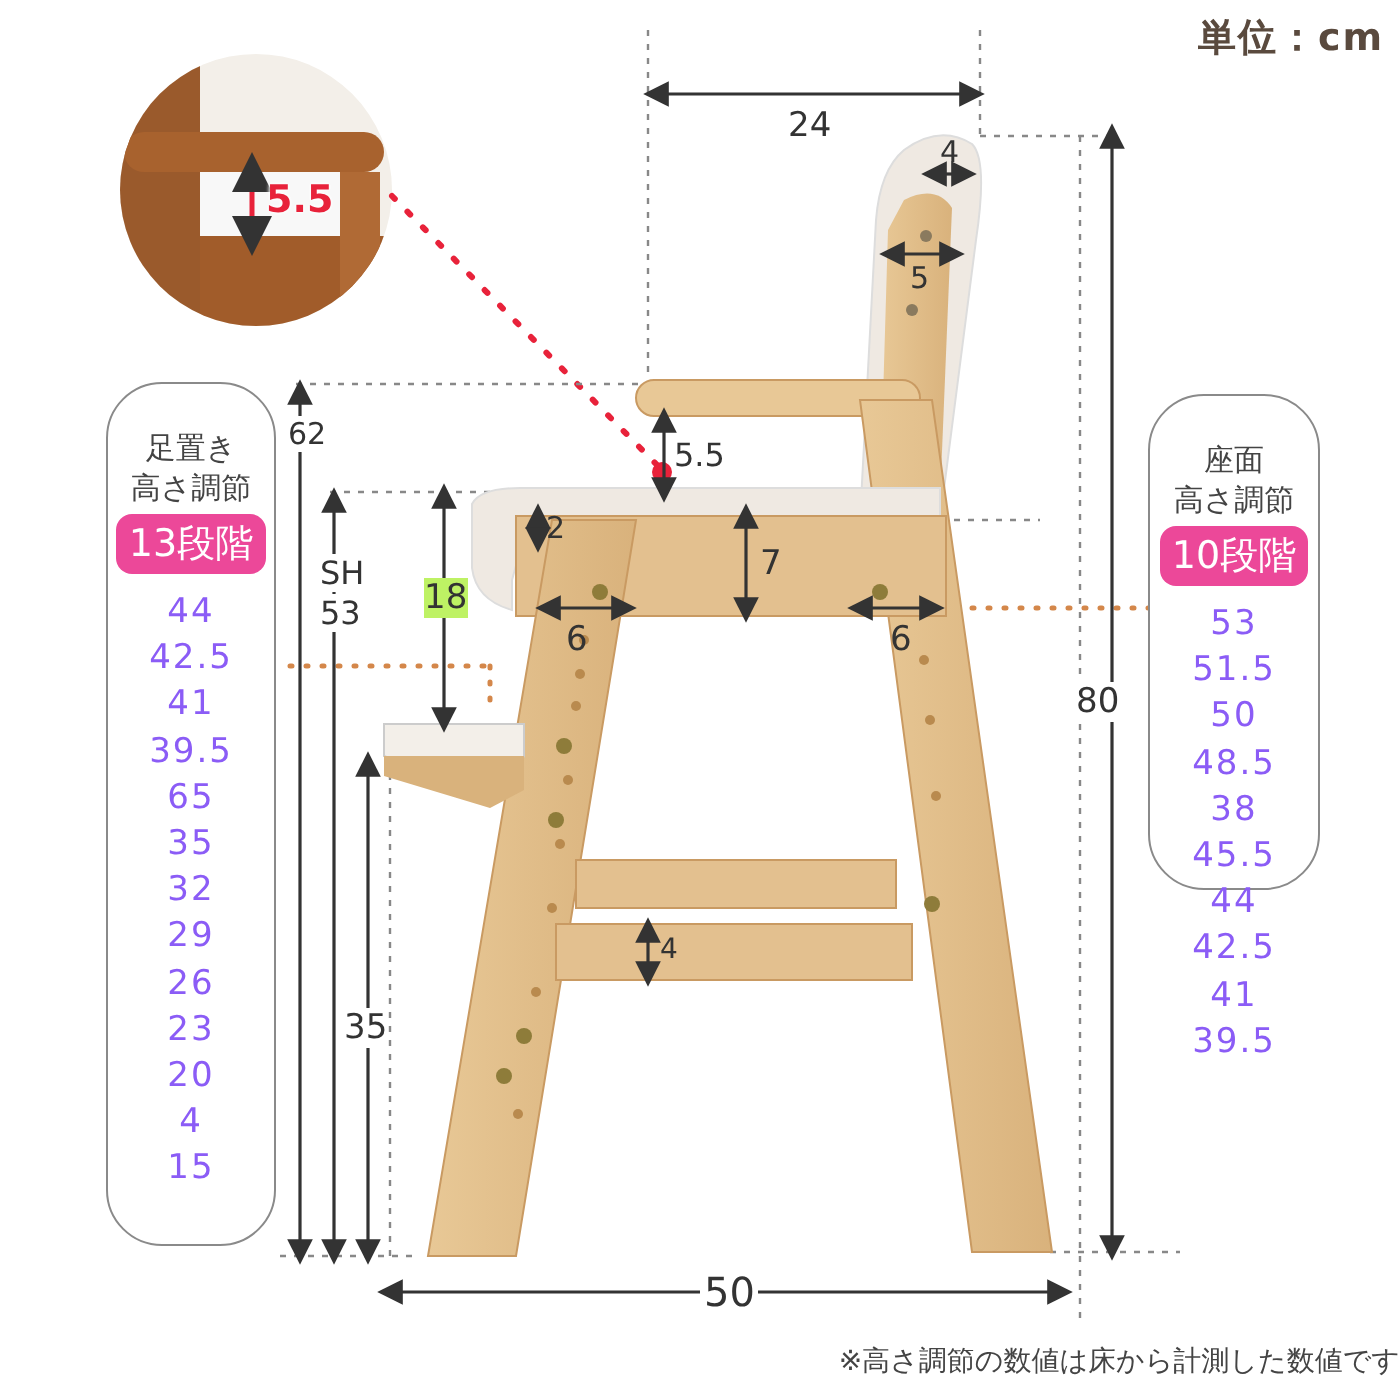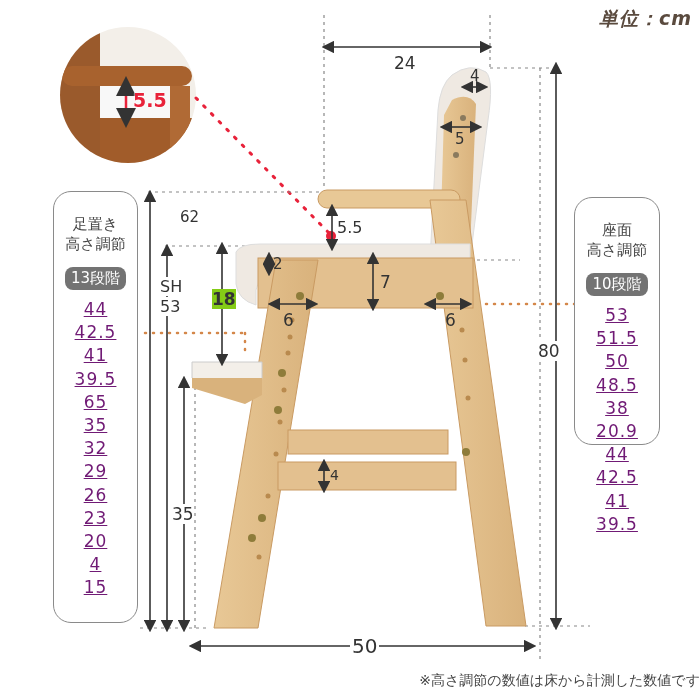--- a/index.html
+++ b/index.html
@@ -1,25 +1,25 @@
 <!DOCTYPE html>
 <html><head>
 <meta charset="utf-8">
 <style>
   html, body { margin:0; padding:0; background:#fff; }
   body { width:700px; height:700px; position:relative; overflow:hidden;
          font-family:"DejaVu Sans", "Liberation Sans", sans-serif; color:#333; }
   .abs { position:absolute; }
-  .unit { right:8px; top:6px; font-size:19px; font-weight:bold; color:#5a4a3e; letter-spacing:1px;font-style:italic; }
-  .panel { position:absolute; border:1.5px solid #8a8a8a; border-radius:18px; background:#fff;
+  .unit { right:8px; top:6px; font-size:19px; font-weight:bold; color:#5a4a3e; letter-spacing:1px; }
+  .panel { position:absolute; border:1.5px solid #8a8a8a; border-radius:28px; background:#fff;
            text-align:center; box-sizing:border-box; }
   .panel .title { font-size:15px; line-height:20px; color:#444; margin-top:22px; }
-  .panel .badge { display:inline-block; background:#737373; color:#fff; font-size:15px;
-                  border-radius:8px; padding:2px 6px; margin-top:13px; margin-bottom:8px; }
-  .panel .vals { font-size:17px; line-height:23.2px; color:#701a75; letter-spacing:1px;text-decoration:underline; }
+  .panel .badge { display:inline-block; background:#ec4899; color:#fff; font-size:19px;
+                  border-radius:8px; padding:2px 6px; margin-top:3px; margin-bottom:8px; }
+  .panel .vals { font-size:17px; line-height:23.2px; color:#8b5cf6; letter-spacing:1px; }
   .dim { position:absolute; font-size:17px; color:#333; }
   .note { position:absolute; left:0; width:700px; top:672px; text-align:right; font-size:14px; color:#444; }
   svg { position:absolute; left:0; top:0; }
 </style>
 </head>
 <body>
 
 <svg width="700" height="700">
   <defs>
     <marker id="ah" markerWidth="8" markerHeight="8" refX="4" refY="4" orient="auto-start-reverse">
@@ -131,24 +131,24 @@
 </svg>
 
 <div class="abs unit">単位：cm</div>
 
 <div class="dim" style="left:133px;top:89px;color:#e8223a;font-size:19px;font-weight:bold;text-shadow:0 0 2px #fff,0 0 2px #fff;">5.5</div>
 
 <div class="dim" style="left:394px;top:53px;">24</div>
 <div class="dim" style="left:470px;top:67px;font-size:15px;">4</div>
 <div class="dim" style="left:455px;top:130px;font-size:15px;">5</div>
 <div class="dim" style="left:337px;top:218px;font-size:16px;">5.5</div>
-<div class="dim" style="left:144px;top:208px;font-size:15px;background:#fff;margin-left:36px;">62</div>
+<div class="dim" style="left:144px;top:208px;font-size:15px;background:#fff;">62</div>
 <div class="dim" style="left:160px;top:277px;font-size:16px;background:#fff;">SH</div>
 <div class="dim" style="left:160px;top:297px;font-size:16px;background:#fff;">53</div>
-<div class="dim" style="left:212px;top:289px;background:#84cc16;font-weight:bold;">18</div>
+<div class="dim" style="left:212px;top:289px;background:#bef264;">18</div>
 <div class="dim" style="left:273px;top:255px;font-size:15px;">2</div>
 <div class="dim" style="left:380px;top:272px;">7</div>
 <div class="dim" style="left:283px;top:310px;">6</div>
 <div class="dim" style="left:445px;top:310px;">6</div>
 <div class="dim" style="left:538px;top:341px;background:#fff;">80</div>
 <div class="dim" style="left:172px;top:504px;background:#fff;">35</div>
 <div class="dim" style="left:330px;top:467px;font-size:14px;">4</div>
 <div class="dim" style="left:350px;top:634px;font-size:20px;background:#fff;padding:0 2px;">50</div>
 
 <div class="panel" style="left:53px;top:191px;width:85px;height:432px;">
@@ -175,21 +175,21 @@
 <div class="panel" style="left:574px;top:197px;width:86px;height:248px;">
   <div class="title">座面</div>
   <div class="title" style="margin-top:0;">高さ調節</div>
   <div class="badge">10段階</div>
   <div class="vals">
     <div>53</div>
     <div>51.5</div>
     <div>50</div>
     <div>48.5</div>
     <div>38</div>
-    <div>20.9</div>
+    <div>45.5</div>
     <div>44</div>
     <div>42.5</div>
     <div>41</div>
     <div>39.5</div>
   </div>
 </div>
 
 <div class="note">※高さ調節の数値は床から計測した数値です</div>
 
 </body></html>

